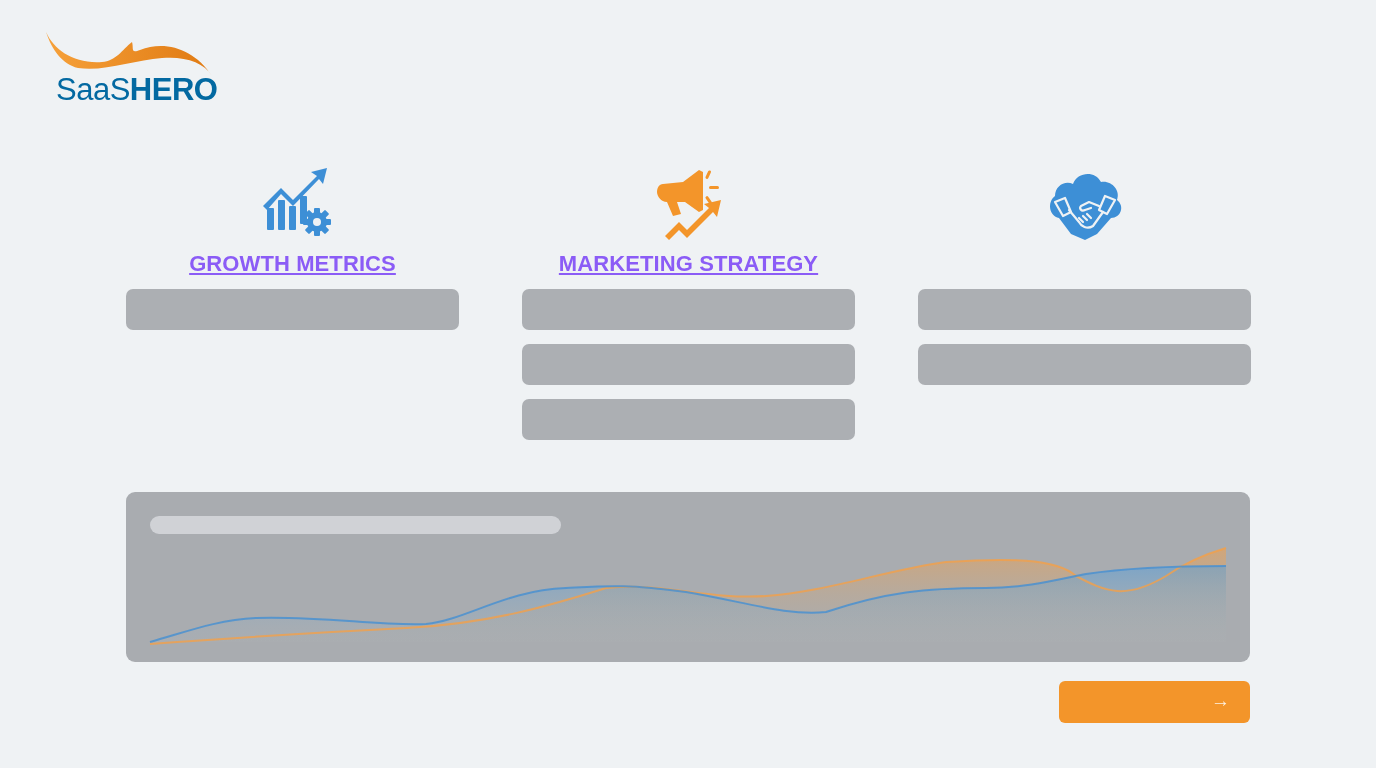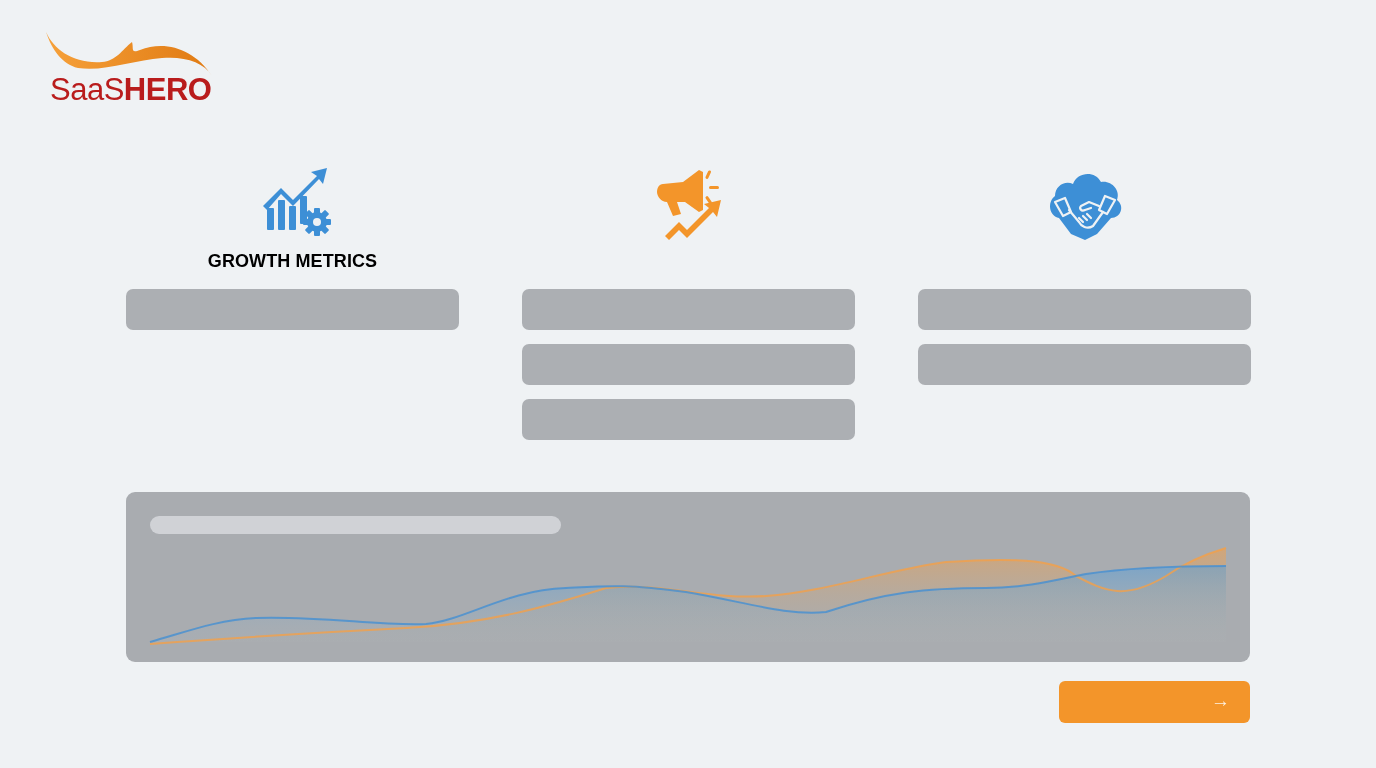--- a/index.html
+++ b/index.html
@@ -4,29 +4,29 @@
 <style>
   html, body { margin: 0; padding: 0; }
   body {
     width: 1376px; height: 768px; overflow: hidden; position: relative;
     background: #eff2f4;
     font-family: "Liberation Sans", "DejaVu Sans", sans-serif;
   }
   .logo { position: absolute; left: 44px; top: 28px; width: 180px; height: 80px; }
   .logo svg { position: absolute; left: 0; top: 0; }
   .logo-text {
-    position: absolute; left: 6px; top: 44px;
-    font-size: 31px; color: #b91c1c; letter-spacing: -0.5px; white-space: nowrap;
+    position: absolute; left: 12px; top: 44px;
+    font-size: 31px; color: #0369a1; letter-spacing: -0.5px; white-space: nowrap;
   }
   .logo-text .bold { font-weight: bold; }
   .col { position: absolute; top: 160px; width: 333px; }
   .col .icon { width: 80px; height: 80px; margin: 0 auto; display: block; }
   .col .heading {
-    text-align: center; margin-top: 11px; font-size: 18px; font-weight: bold;
-    color: #000000; letter-spacing: 0.1px; white-space: nowrap;
+    text-align: center; margin-top: 11px; font-size: 22px; font-weight: bold;
+    color: #8b5cf6; letter-spacing: 0.1px; white-space: nowrap; text-decoration: underline;
   }
   .bar {
     position: absolute; left: 0; width: 333px; height: 41px; border-radius: 7px;
     background: #acafb3; cursor: pointer;
   }
   .chart-panel {
     position: absolute; left: 126px; top: 492px; width: 1124px; height: 170px;
     border-radius: 9px; background: #a9acb0; overflow: hidden;
   }
   .chart-title {
@@ -89,20 +89,21 @@
 <div class="col" style="left:522px;">
   <svg class="icon" viewBox="0 0 80 80">
     <g fill="#f3952a">
       <path d="M14 24 L34 22 L50 10 L54 12 L54 50 L50 52 L36 42 L28 42 L32 54 L24 56 L18 42 C 12 42, 8 36, 8 32 C 8 28, 10 24, 14 24 Z"></path>
       <rect x="58" y="10" width="3" height="9" rx="1.5" transform="rotate(25 59 14)"></rect>
       <rect x="60" y="26" width="10" height="3" rx="1.5"></rect>
       <rect x="58" y="36" width="3" height="9" rx="1.5" transform="rotate(-35 59 40)"></rect>
       <path d="M16 76 L30 62 L38 70 L60 48 L55 44 L72 40 L68 57 L64 52 L38 78 L30 70 L20 80 Z"></path>
     </g>
   </svg>
+  <div class="heading">MARKETING STRATEGY</div>
 </div>
 <div class="bar" style="left:522px; top:289px;"></div>
 <div class="bar" style="left:522px; top:344px;"></div>
 <div class="bar" style="left:522px; top:399px;"></div>
 
 <div class="col" style="left:918px;">
   <svg class="icon" viewBox="0 0 80 80">
     <path d="M14 58 C 4 56, 2 42, 10 36 C 10 26, 20 20, 28 24 C 32 12, 50 10, 56 22 C 66 20, 76 30, 72 40 C 80 46, 76 58, 66 58 L52 74 L40 80 L26 74 Z" fill="#3d8fd6"></path>
     <g fill="none" stroke="#eff2f4" stroke-width="2.2" stroke-linecap="round" stroke-linejoin="round">
       <path d="M10 42 L20 38 L26 52 L18 56 Z"></path>

